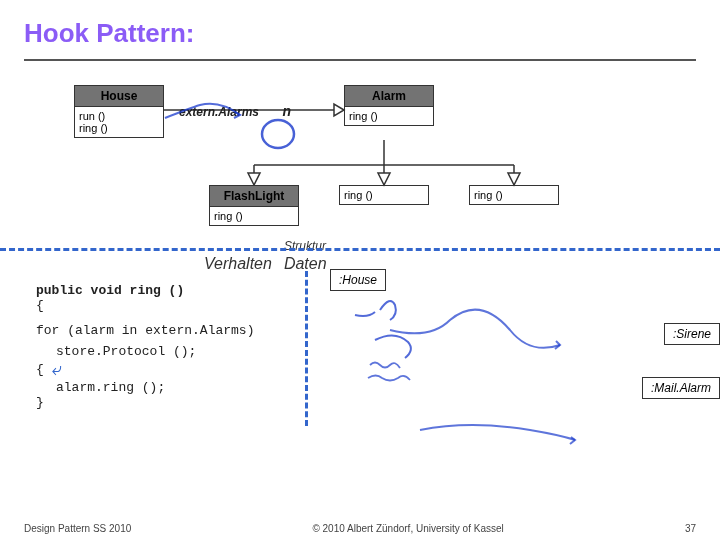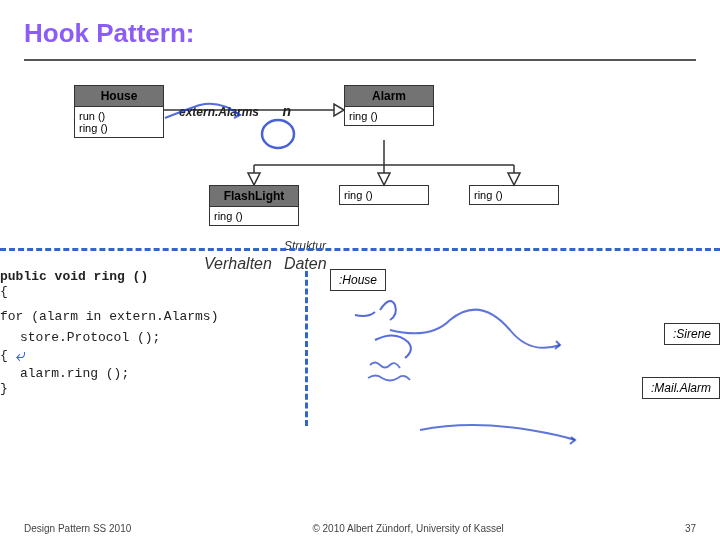--- a/index.html
+++ b/index.html
@@ -277,21 +277,21 @@
 
   <div class="bottom-section" style="top: 255px;">
 
     <div class="verhalten-daten">
       <span style="margin-left:180px;">Verhalten</span>
       <span style="margin-left:12px;">Daten</span>
     </div>
 
     <div style="position:absolute; left:305px; top:16px; height:155px; border-left:3px dashed #3366cc;"></div>
 
-    <div class="code-area" style="top:14px; left:0;">
+    <div class="code-area" style="top:28px; left:0;padding-left:36px;">
       <div style="font-weight:bold;">public void ring ()</div>
       <div>{</div>
       <div style="margin-top:10px;">  for (alarm in extern.Alarms)</div>
       <div style="margin-left:20px; margin-top:6px;">
         <span>  store.Protocol ();</span>
       </div>
       <div style="display:flex; align-items:center;">
         <span>  {</span>
         <span style="margin-left:8px; font-size:18px; color:#3366cc; font-family:cursive;">⤶</span>
       </div>

